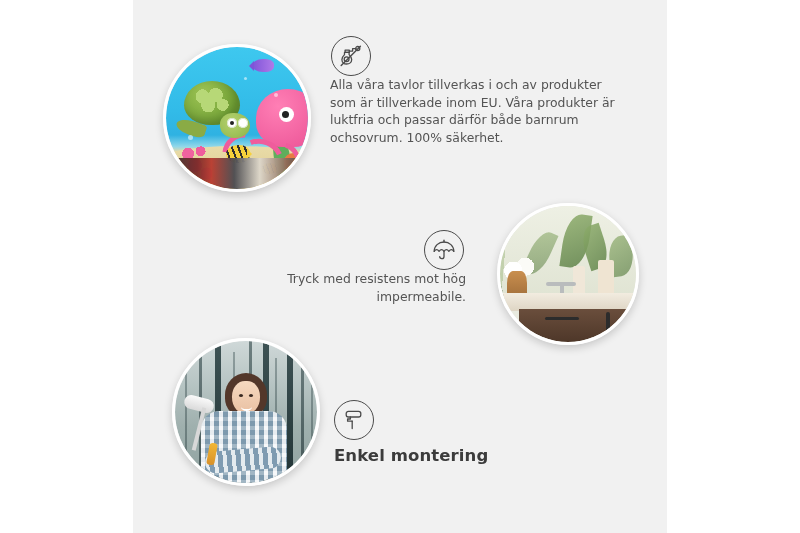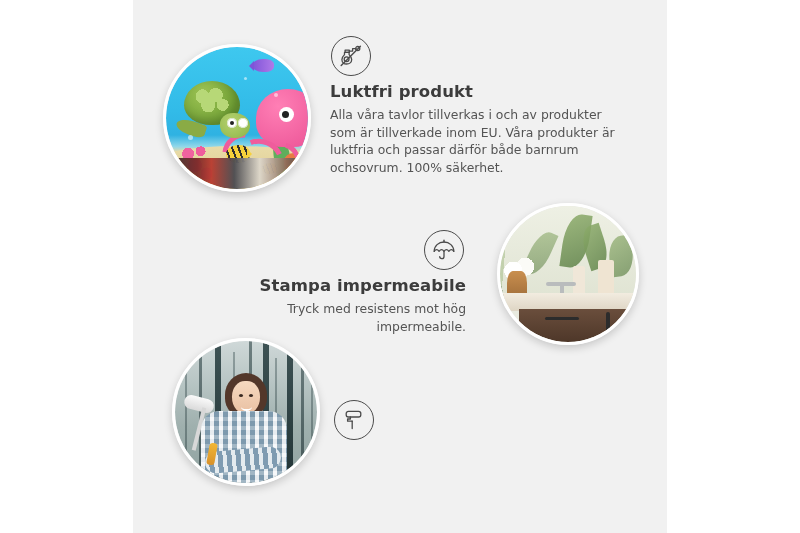--- a/index.html
+++ b/index.html
@@ -397,44 +397,43 @@
         <g fill="none" stroke="#4b4b4b" stroke-width="1.3" stroke-linecap="round" stroke-linejoin="round">
           <path d="M8.5 21 c-2.6 0-4.6-2-4.6-4.6 0-2.2 1.4-3.6 2.6-4.8 l0-2.2 h4.6 l0 2.2 c1.2 1.2 2.6 2.6 2.6 4.8 C13.7 19 11.4 21 8.5 21 z"></path>
           <path d="M7.1 7.1 h4.2 v2.3 h-4.2 z"></path>
           <path d="M11.3 8.2 h3.3 v-2.6 h3.6"></path>
           <circle cx="19.7" cy="5.6" r="2.1"></circle>
           <circle cx="8.6" cy="16.3" r="2.4"></circle>
         </g>
         <line x1="3.2" y1="22.4" x2="22.4" y2="3.2" stroke="#4b4b4b" stroke-width="1.4" stroke-linecap="round"></line>
       </svg>
     </div>
-    <h3>Luktfri produkt</h3>
     <p>Alla våra tavlor tillverkas i och av produkter som är tillverkade inom EU. Våra produkter är luktfria och passar därför både barnrum ochsovrum. 100% säkerhet.</p>
   </div>
 
   <div class="feature" id="feature-waterproof">
     <div class="icon-wrap">
       <svg width="26" height="26" viewBox="0 0 26 26" aria-hidden="true">
         <g fill="none" stroke="#4b4b4b" stroke-width="1.3" stroke-linecap="round" stroke-linejoin="round">
           <path d="M3.2 14.3 C3.2 8.9 7.6 5 13 5 s9.8 3.9 9.8 9.3"></path>
           <path d="M3.2 14.3 c1.6-2.3 3.3-2.3 4.9 0 1.6-2.3 3.3-2.3 4.9 0 1.6-2.3 3.3-2.3 4.9 0 1.6-2.3 3.3-2.3 4.9 0"></path>
           <line x1="13" y1="5" x2="13" y2="3.2"></line>
           <path d="M13 14.3 v5.2 c0 1.3-1 2.2-2.2 2.2 -1.2 0-2.1-.9-2.1-2.1"></path>
         </g>
       </svg>
     </div>
-    <h3>Stampa impermeabile</h3>
     <p>Tryck med resistens mot hög impermeabile.</p>
   </div>
 
   <div class="feature" id="feature-mounting">
     <div class="icon-wrap">
       <svg width="26" height="26" viewBox="0 0 26 26" aria-hidden="true">
         <g fill="none" stroke="#4b4b4b" stroke-width="1.3" stroke-linecap="round" stroke-linejoin="round">
           <rect x="5.2" y="4.4" width="14.6" height="5.6" rx="2.2"></rect>
           <path d="M9.4 10 v2.0 h-2.8 v2.2 h4.6"></path>
           <line x1="11.2" y1="14.2" x2="11.2" y2="21.6"></line>
         </g>
       </svg>
     </div>
+    <h3>Enkel montering</h3>
   </div>
 
 </div>
 
 </body></html>

